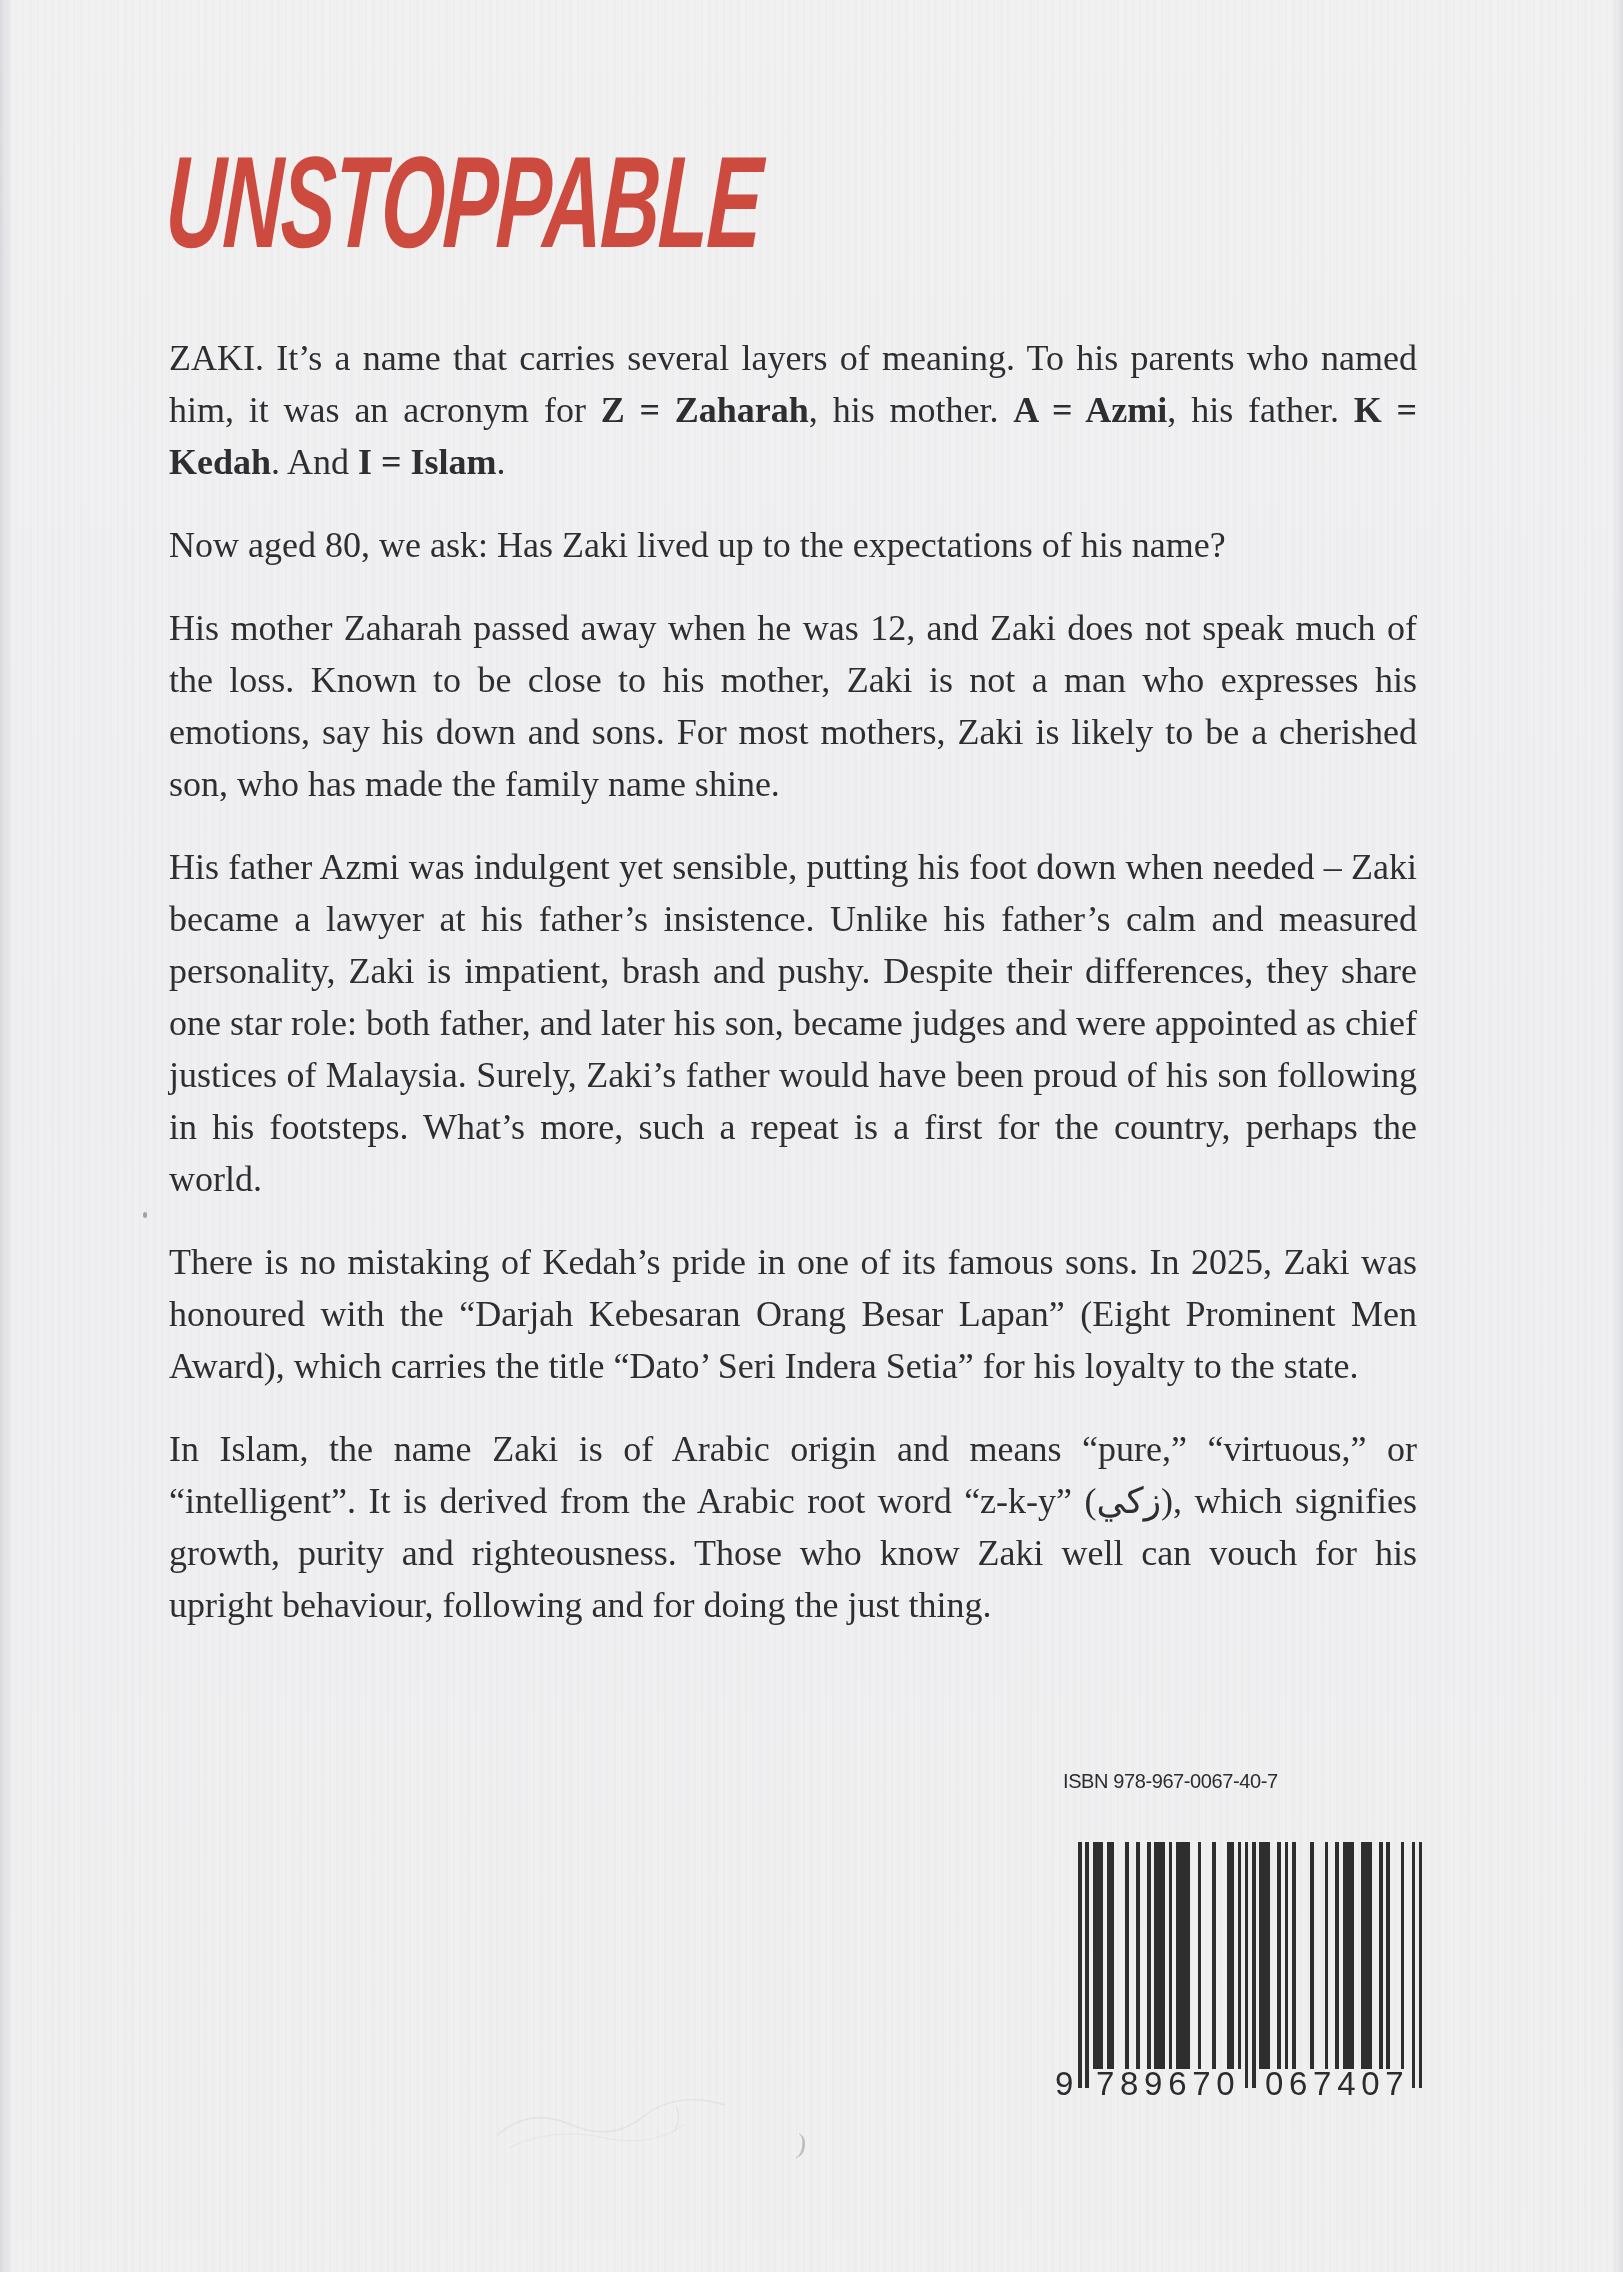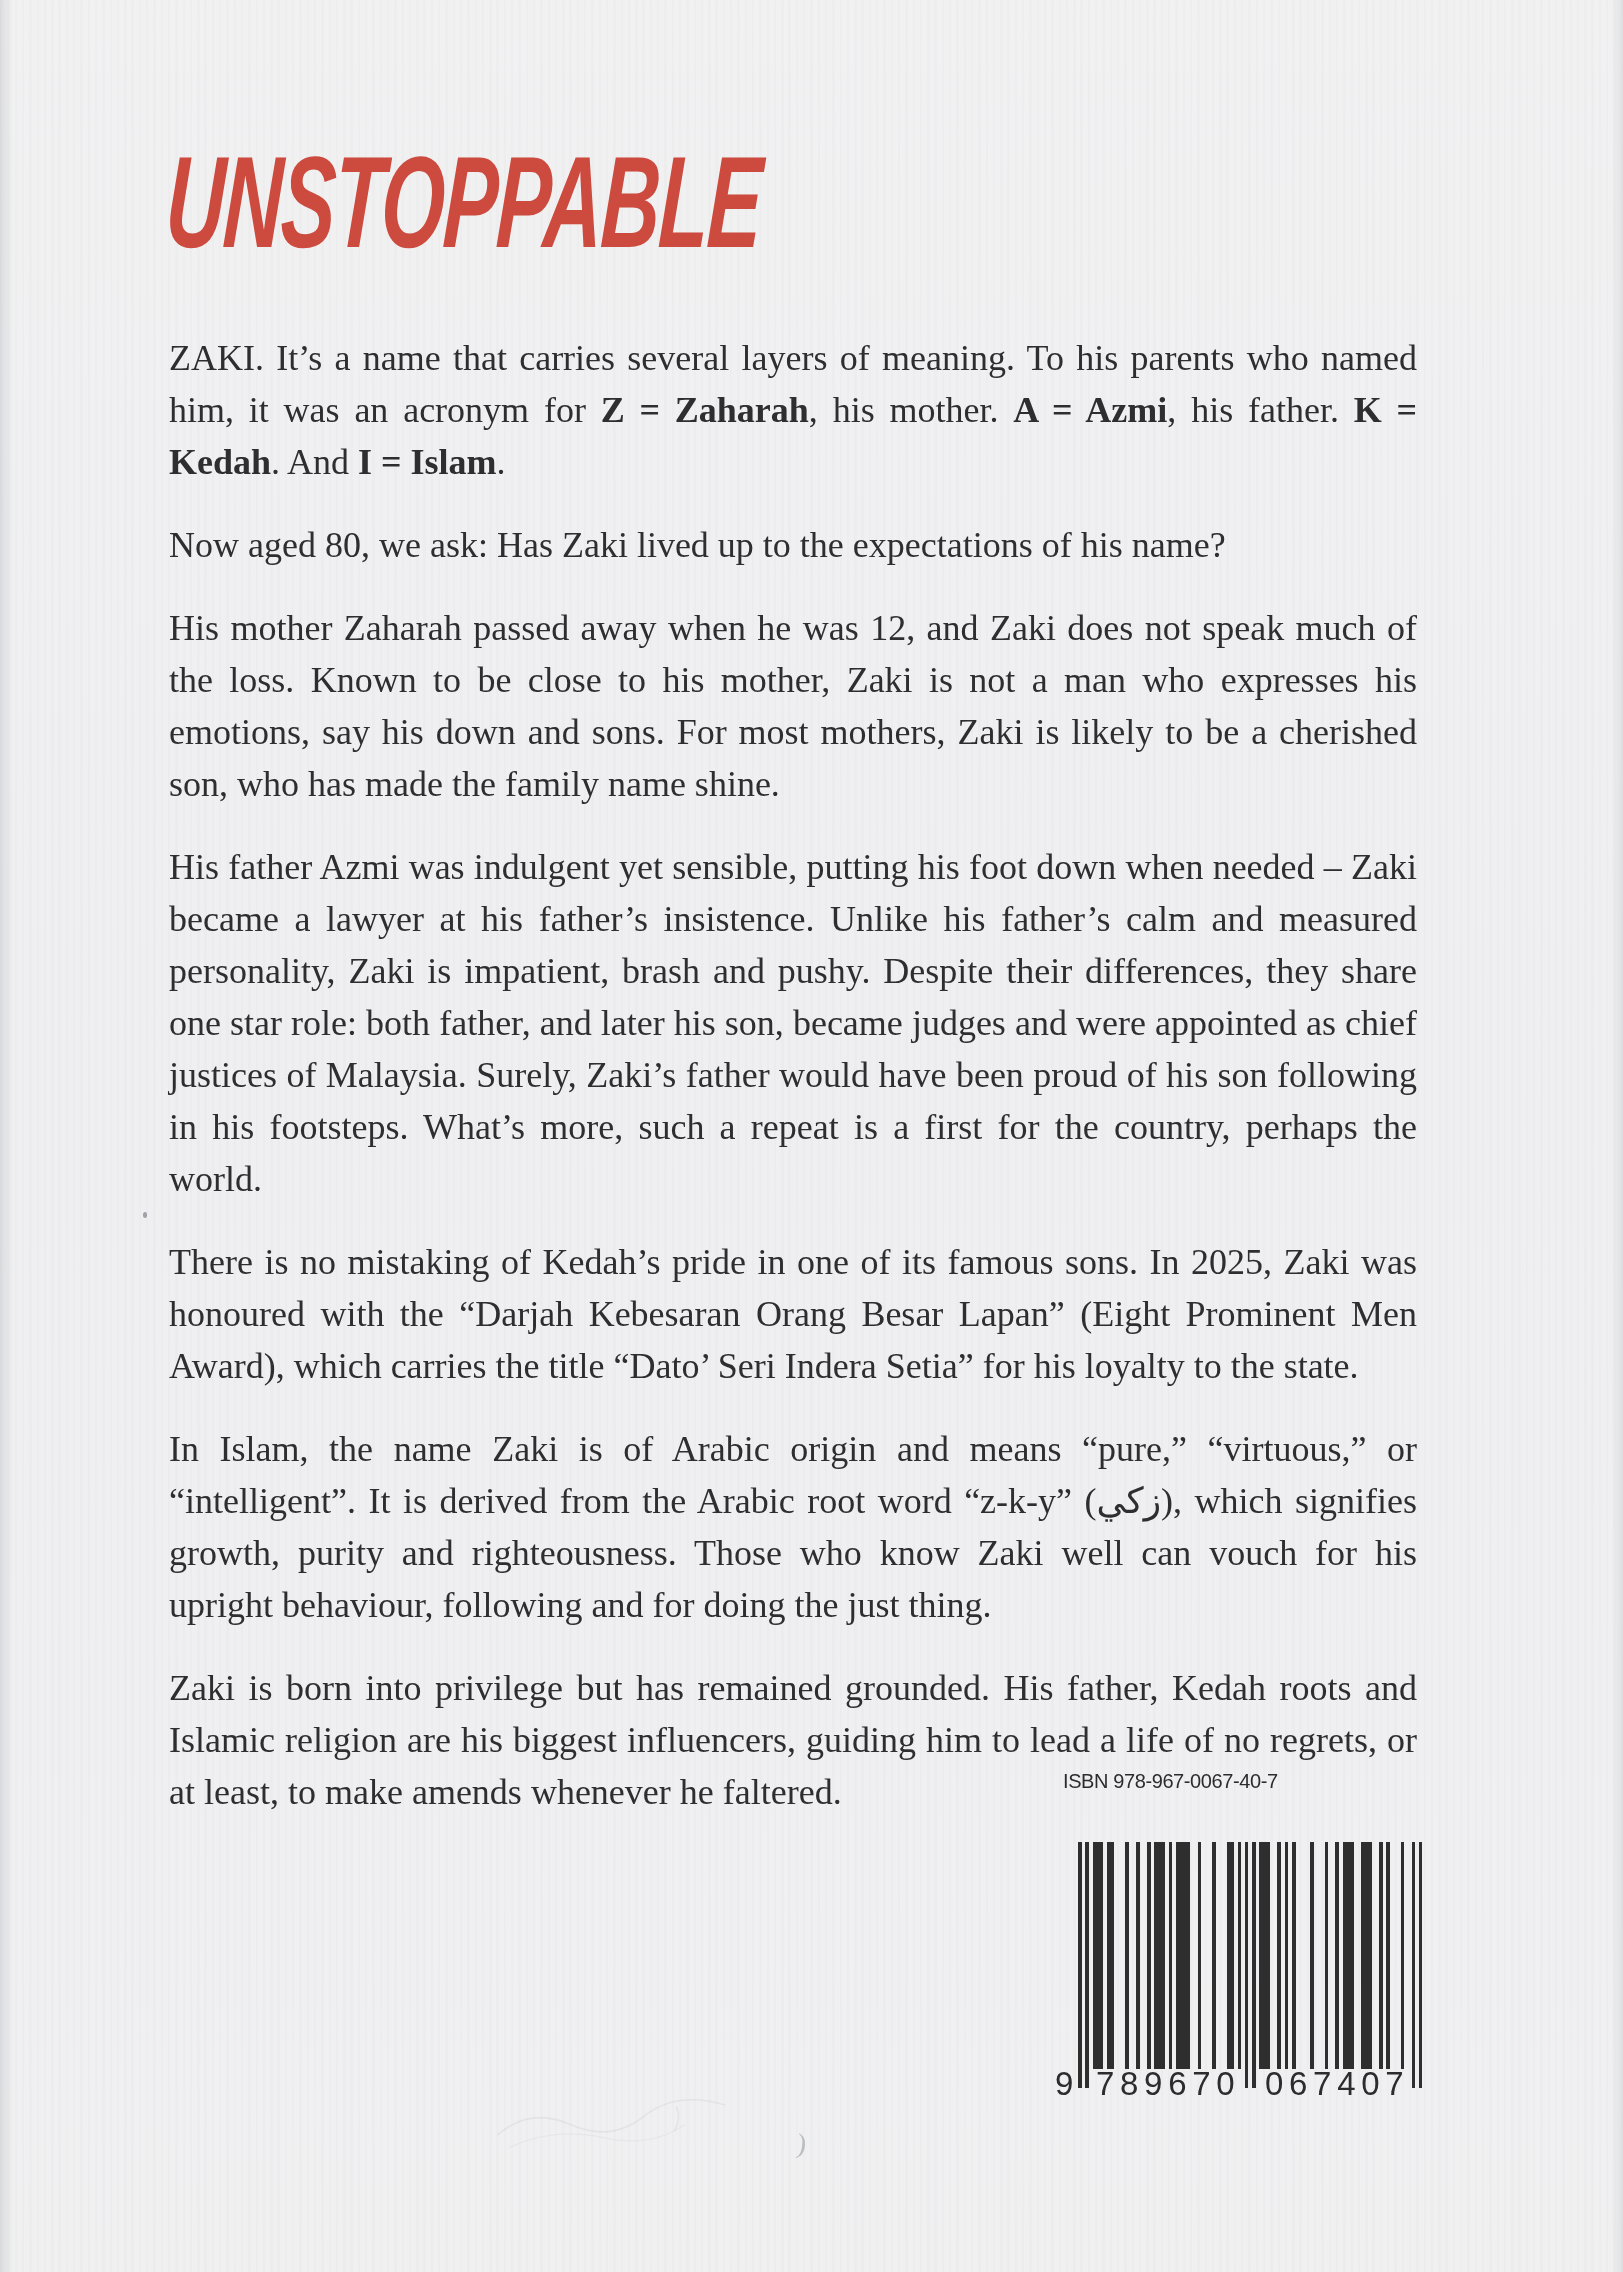--- a/index.html
+++ b/index.html
@@ -77,21 +77,20 @@
 
   <h1 class="title">UNSTOPPABLE</h1>
 
   <div class="blurb">
       <p><span>ZAKI. It’s a name that carries several layers of meaning. To his parents who named him, it was an acronym for </span><b>Z = Zaharah</b><span>, his mother. </span><b>A = Azmi</b><span>, his father. </span><b>K = Kedah</b><span>. And </span><b>I = Islam</b><span>.</span></p>
       <p><span>Now aged 80, we ask: Has Zaki lived up to the expectations of his name?</span></p>
       <p><span>His mother Zaharah passed away when he was 12, and Zaki does not speak much of the loss. Known to be close to his mother, Zaki is not a man who expresses his emotions, say his down and sons. For most mothers, Zaki is likely to be a cherished son, who has made the family name shine.</span></p>
       <p><span>His father Azmi was indulgent yet sensible, putting his foot down when needed – Zaki became a lawyer at his father’s insistence. Unlike his father’s calm and measured personality, Zaki is impatient, brash and pushy. Despite their differences, they share one star role: both father, and later his son, became judges and were appointed as chief justices of Malaysia. Surely, Zaki’s father would have been proud of his son following in his footsteps. What’s more, such a repeat is a first for the country, perhaps the world.</span></p>
       <p><span>There is no mistaking of Kedah’s pride in one of its famous sons. In 2025, Zaki was honoured with the “Darjah Kebesaran Orang Besar Lapan” (Eight Prominent Men Award), which carries the title “Dato’ Seri Indera Setia” for his loyalty to the state.</span></p>
       <p><span>In Islam, the name Zaki  is of Arabic origin and means “pure,” “virtuous,” or “intelligent”. It is derived from the Arabic root word “z-k-y” (زكي), which signifies growth, purity and righteousness. Those who know Zaki well can vouch for his upright behaviour, following and for doing the just thing.</span></p>
-      <p><span>Zaki is born into privilege but has remained grounded. His father, Kedah roots and Islamic religion are his biggest influencers, guiding him to lead a life of no regrets, or at least, to make amends whenever he faltered.</span></p>
     </div>
 
   <div class="stray-dot"></div>
 
   <p class="isbn-label">ISBN 978-967-0067-40-7</p>
 
   <div class="barcode">
     <div class="barcode-bars">
         <span class="module bar guard"></span>
         <span class="module guard"></span>

